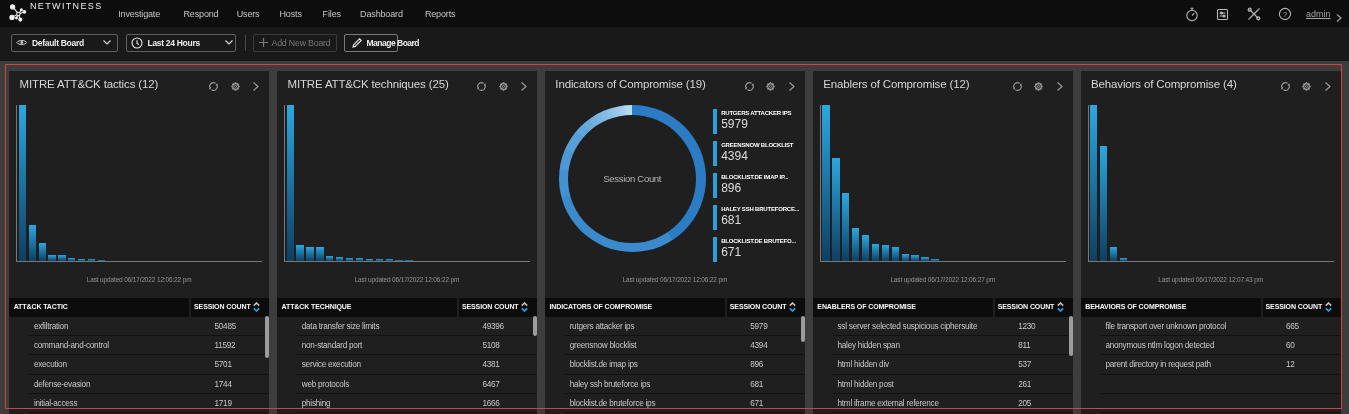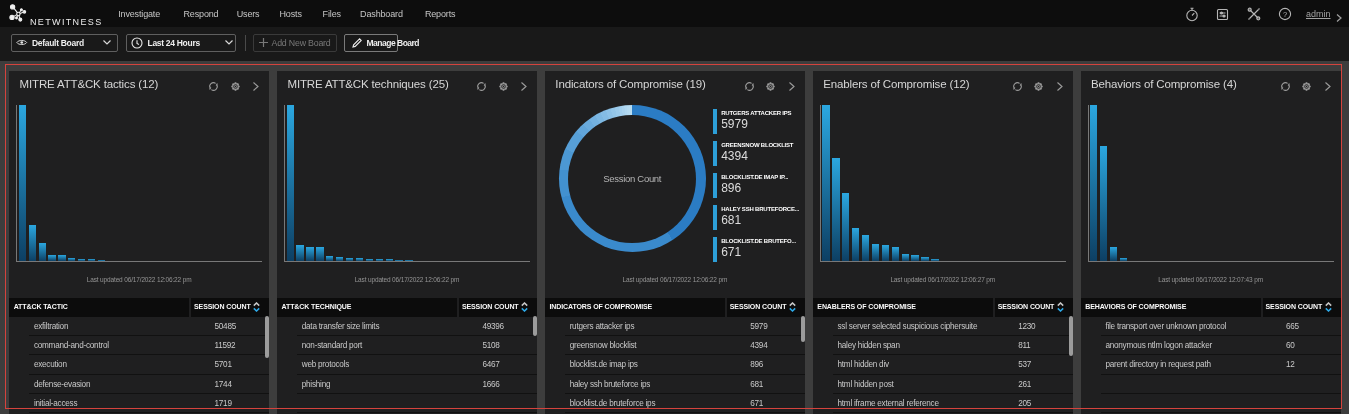--- a/index.html
+++ b/index.html
@@ -1,16 +1,16 @@
 <!DOCTYPE html>
 <html><head><meta charset="utf-8"><style>
 * { margin:0; padding:0; box-sizing:border-box; }
 html,body { width:1349px; height:414px; overflow:hidden; background:#3d3d3d; font-family:"Liberation Sans",sans-serif; }
 .nav { position:absolute; left:0; top:0; width:1349px; height:27px; background:#0d0d0d; }
-.logo { position:absolute; left:5px; top:1px; display:flex; align-items:flex-end; }
+.logo { position:absolute; left:5px; top:1px; display:flex; align-items:flex-start; }
 .logotext { color:#ececec; font-size:9px; letter-spacing:1.35px; font-weight:normal; }
 .nl { position:absolute; top:9px; color:#c6c6c6; font-size:9px; letter-spacing:-0.15px; }
 .ic { position:absolute; top:6.5px; }
 .admin { position:absolute; top:9px; color:#a3a3a3; font-size:9px;text-decoration:underline; }
 .toolbar { position:absolute; left:0; top:27px; width:1349px; height:34px; background:#191919; }
 .btn { position:absolute; top:6.5px; height:18.5px; border:1px solid #5f5f5f; border-radius:2px; display:flex; align-items:center; padding:0 4px; color:#ededed; font-size:8.5px; font-weight:bold; letter-spacing:-0.3px; white-space:nowrap; }
 .btn svg { margin-right:2.5px; flex:none; }
 .btn2 svg { margin-right:4px; }
 .btn .chev svg { margin-right:0; }
 .btn .chev { margin-right:0; margin-left:14px; }
@@ -266,20 +266,24 @@
   <div class="tbody">
           <div class="tr">
             <div class="td1">data transfer size limits</div>
             <div class="td2">49396</div>
           </div>
           <div class="tr">
             <div class="td1">non-standard port</div>
             <div class="td2">5108</div>
           </div>
           <div class="tr">
+            <div class="td1">service execution</div>
+            <div class="td2">4381</div>
+          </div>
+          <div class="tr">
             <div class="td1">web protocols</div>
             <div class="td2">6467</div>
           </div>
           <div class="tr">
             <div class="td1">phishing</div>
             <div class="td2">1666</div>
           </div>
           <div class="tr">
             <div class="td1"></div>
             <div class="td2"></div>
@@ -510,21 +514,21 @@
             <path d="M0.8 3.6 L3.5 1 L6.2 3.6" fill="none" stroke="#c8c8c8" stroke-width="1.5"></path>
             <path d="M0.8 6.4 L3.5 9 L6.2 6.4" fill="none" stroke="#2da9e8" stroke-width="1.5"></path>
           </svg>
   </div>
   <div class="tbody">
           <div class="tr">
             <div class="td1">file transport over unknown protocol</div>
             <div class="td2">665</div>
           </div>
           <div class="tr">
-            <div class="td1">anonymous ntlm logon attacker</div>
+            <div class="td1">anonymous ntlm logon detected</div>
             <div class="td2">60</div>
           </div>
           <div class="tr">
             <div class="td1">parent directory in request path</div>
             <div class="td2">12</div>
           </div>
           <div class="tr">
             <div class="td1"></div>
             <div class="td2"></div>
           </div>

